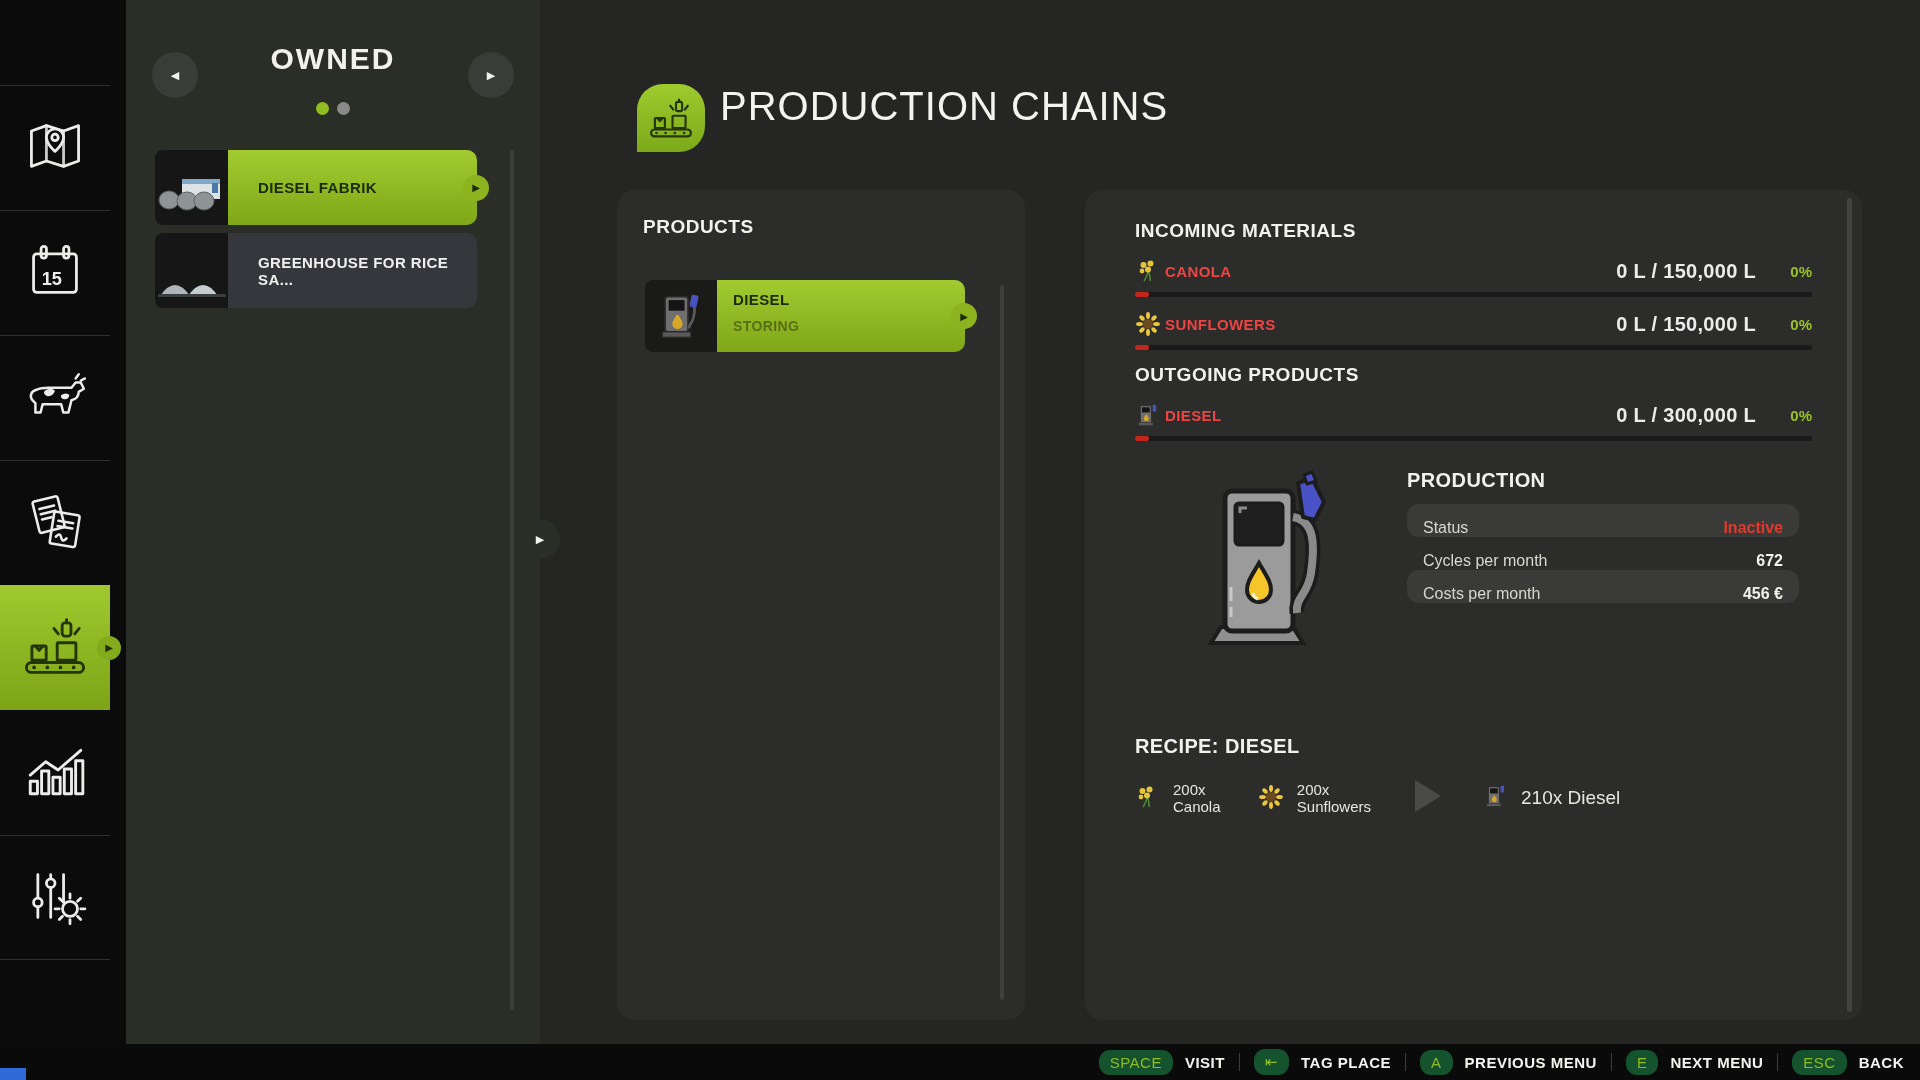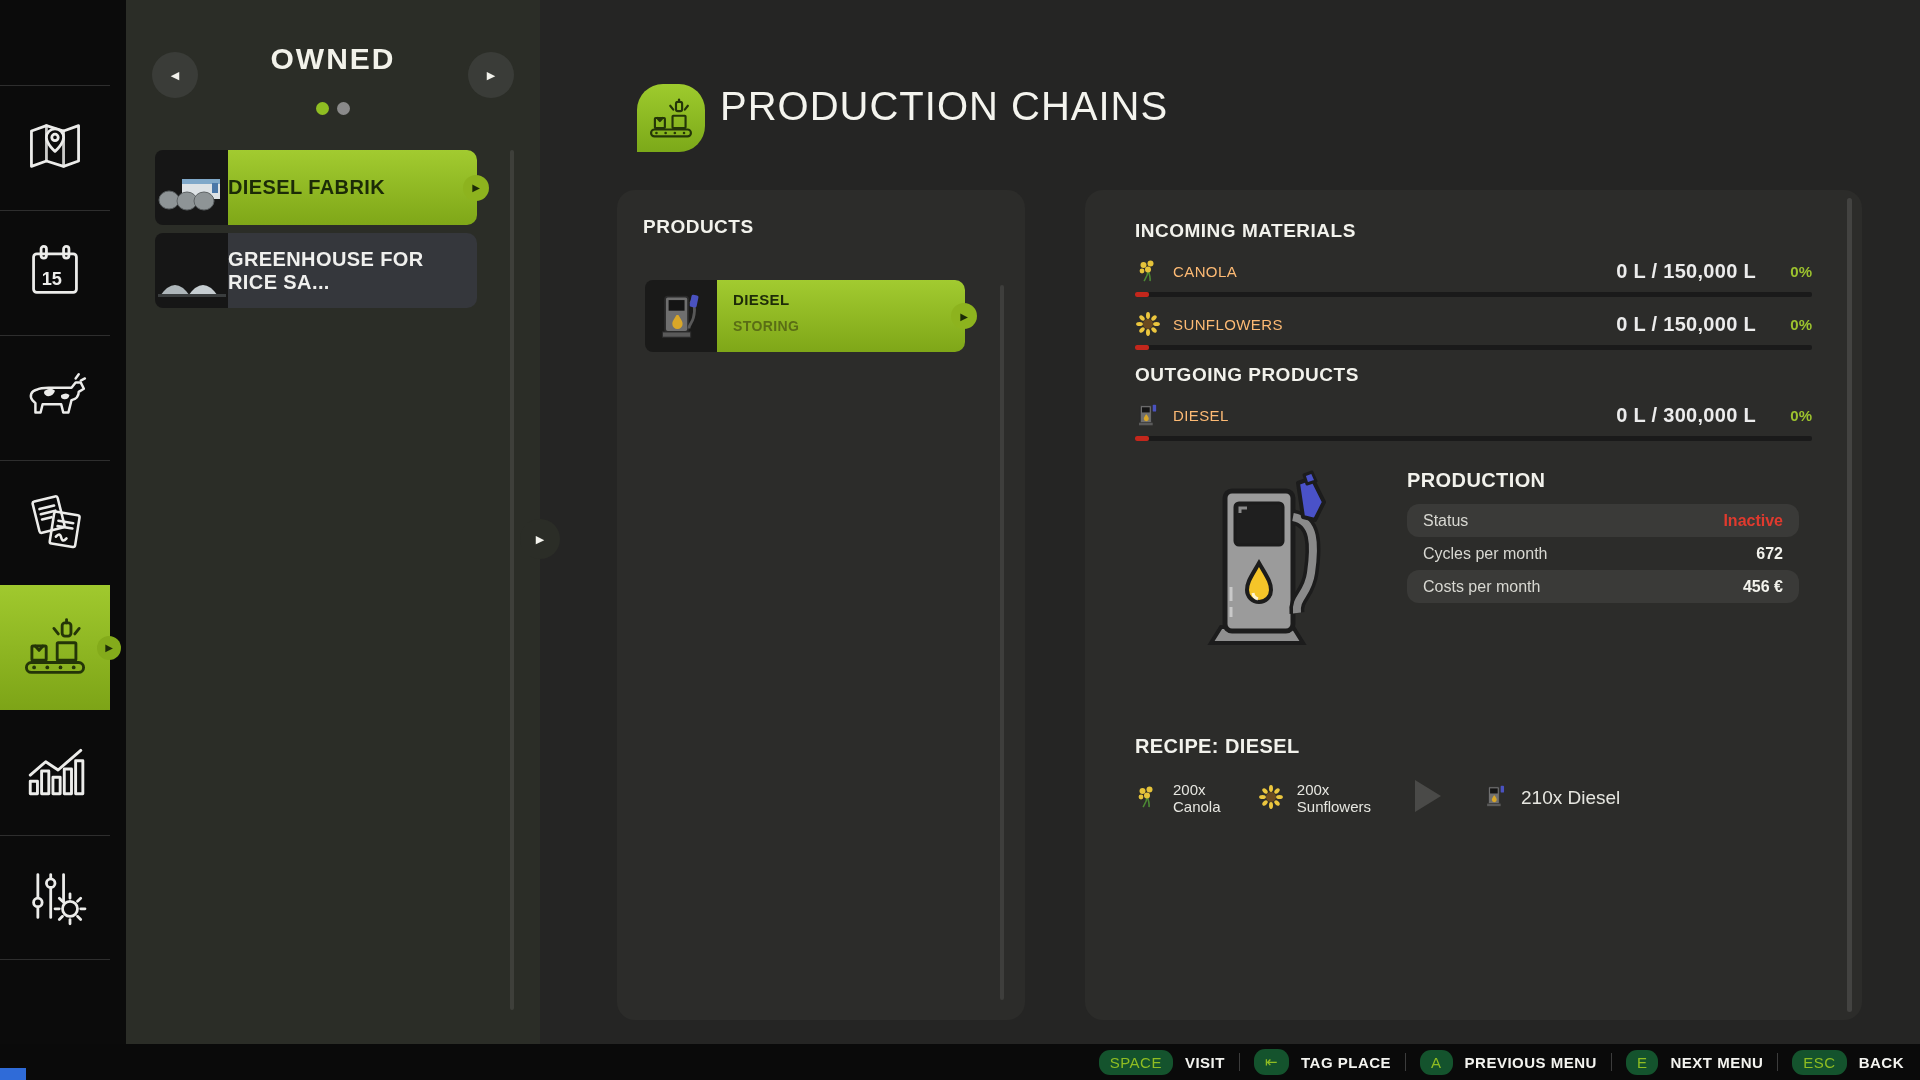--- a/index.html
+++ b/index.html
@@ -27,21 +27,21 @@
   .car-next{right:26px;}
   .owned-title{position:absolute;left:0;right:0;top:42px;text-align:center;color:#f2f2ea;
                font-size:30px;font-weight:bold;letter-spacing:2px;}
   .dots{position:absolute;left:0;right:0;top:102px;display:flex;justify-content:center;gap:8px;}
   .dot{width:13px;height:13px;border-radius:50%;cursor:pointer;}
   .dot.on{background:#8fbd22;} .dot.off{background:#8a8a8a;}
   .owned-list{position:absolute;left:29px;top:150px;width:322px;display:flex;flex-direction:column;gap:8px;}
   .owned-item{position:relative;height:75px;display:flex;cursor:pointer;}
   .thumb{width:73px;height:75px;background:#161616;border-radius:8px 0 0 8px;flex:none;
          display:flex;align-items:flex-end;justify-content:center;overflow:hidden;}
-  .owned-label{flex:1;display:flex;align-items:center;padding-left:0;font-size:20px;font-weight:bold;
+  .owned-label{flex:1;display:flex;align-items:center;padding-left:30px;font-size:15px;font-weight:bold;
                letter-spacing:.4px;border-radius:0 10px 10px 0;}
   .owned-item.selected .owned-label{background:linear-gradient(#a2cb30,#7fa718);color:#1c2b07;}
   .owned-item.plain .owned-label{background:#35373c;color:#f0f0ee;}
   .item-bump{position:absolute;right:-12px;top:50%;transform:translateY(-50%);width:26px;height:26px;
              border-radius:50%;background:#8db31e;display:flex;align-items:center;justify-content:center;
              color:#1c2b07;font-size:10px;}
   .owned-scroll{position:absolute;left:384px;top:150px;width:4px;height:860px;background:#3e3f3a;border-radius:2px;cursor:pointer;}
   .expander{position:absolute;left:-20px;top:519px;width:40px;height:40px;border-radius:50%;background:#2b2d27;
             display:flex;align-items:center;justify-content:center;color:#f4f4ee;font-size:11px;cursor:pointer;}
 
@@ -65,33 +65,33 @@
   .prod-name{font-size:15px;font-weight:bold;color:#1d2b08;letter-spacing:.4px;}
   .prod-status{font-size:14px;font-weight:bold;color:#5a6d15;letter-spacing:.4px;margin-top:10px;}
   .prod-scroll{position:absolute;left:383px;top:95px;width:4px;height:715px;background:#3e3e3c;border-radius:2px;cursor:pointer;}
 
   
   .details{position:absolute;left:545px;top:190px;width:777px;height:830px;background:#2c2c2a;border-radius:18px;
            padding:24px 50px 0 50px;}
   .mat-row{display:flex;align-items:center;height:30px;}
   .mat-icon{width:26px;display:flex;justify-content:center;flex:none;}
   .mat-icon svg{width:24px;height:24px;}
-  .mat-name{margin-left:12px;font-weight:normal;font-size:15px;letter-spacing:.4px;color:#fdba74;flex:1;}
+  .mat-name{margin-left:4px;font-weight:bold;font-size:15px;letter-spacing:.4px;color:#ef4444;flex:1;}
   .mat-amount{font-weight:bold;font-size:20px;color:#ececec;letter-spacing:.3px;}
   .mat-pct{width:56px;text-align:right;font-weight:bold;font-size:15px;color:#9cc22e;}
   .bar{height:5px;background:#1a1a1a;border-radius:2px;margin:6px 0 12px 0;position:relative;}
   .bar-fill{position:absolute;left:0;top:0;bottom:0;width:14px;background:#c3271c;border-radius:2px;}
   .sec-title{margin:14px 0 14px 0;}
   .sec-title.first{margin-top:6px;}
 
   .prod-block{display:flex;margin-top:28px;}
   .pump-big{width:150px;height:180px;margin-left:50px;flex:none;}
   .prod-table{margin-left:72px;width:392px;}
   .prod-table-title{font-size:20px;font-weight:bold;color:#f2f2ec;letter-spacing:.4px;margin-bottom:12px;}
-  .ptr{display:flex;align-items:center;height:33px;border-radius:12px;padding:0 16px;}
+  .ptr{display:flex;align-items:flex-end;height:33px;border-radius:12px;padding:0 16px;}
   .ptr.shade{background:#3a3a38;}
   .ptr-label{flex:1;font-size:16px;color:#d8d8d2;}
   .ptr-value{font-size:16px;font-weight:bold;color:#f2f2ec;}
   .ptr-value.red{color:#e03a2e;}
 
   .recipe{margin-top:86px;}
   .recipe-title{font-size:20px;font-weight:bold;color:#f2f2ec;letter-spacing:.4px;}
   .recipe-flex{display:flex;align-items:center;margin-top:20px;}
   .recipe-inputs{width:260px;display:flex;flex-direction:row;gap:12px;}
   .rin{display:flex;align-items:center;gap:14px;font-size:15px;color:#e6e6e0;}

